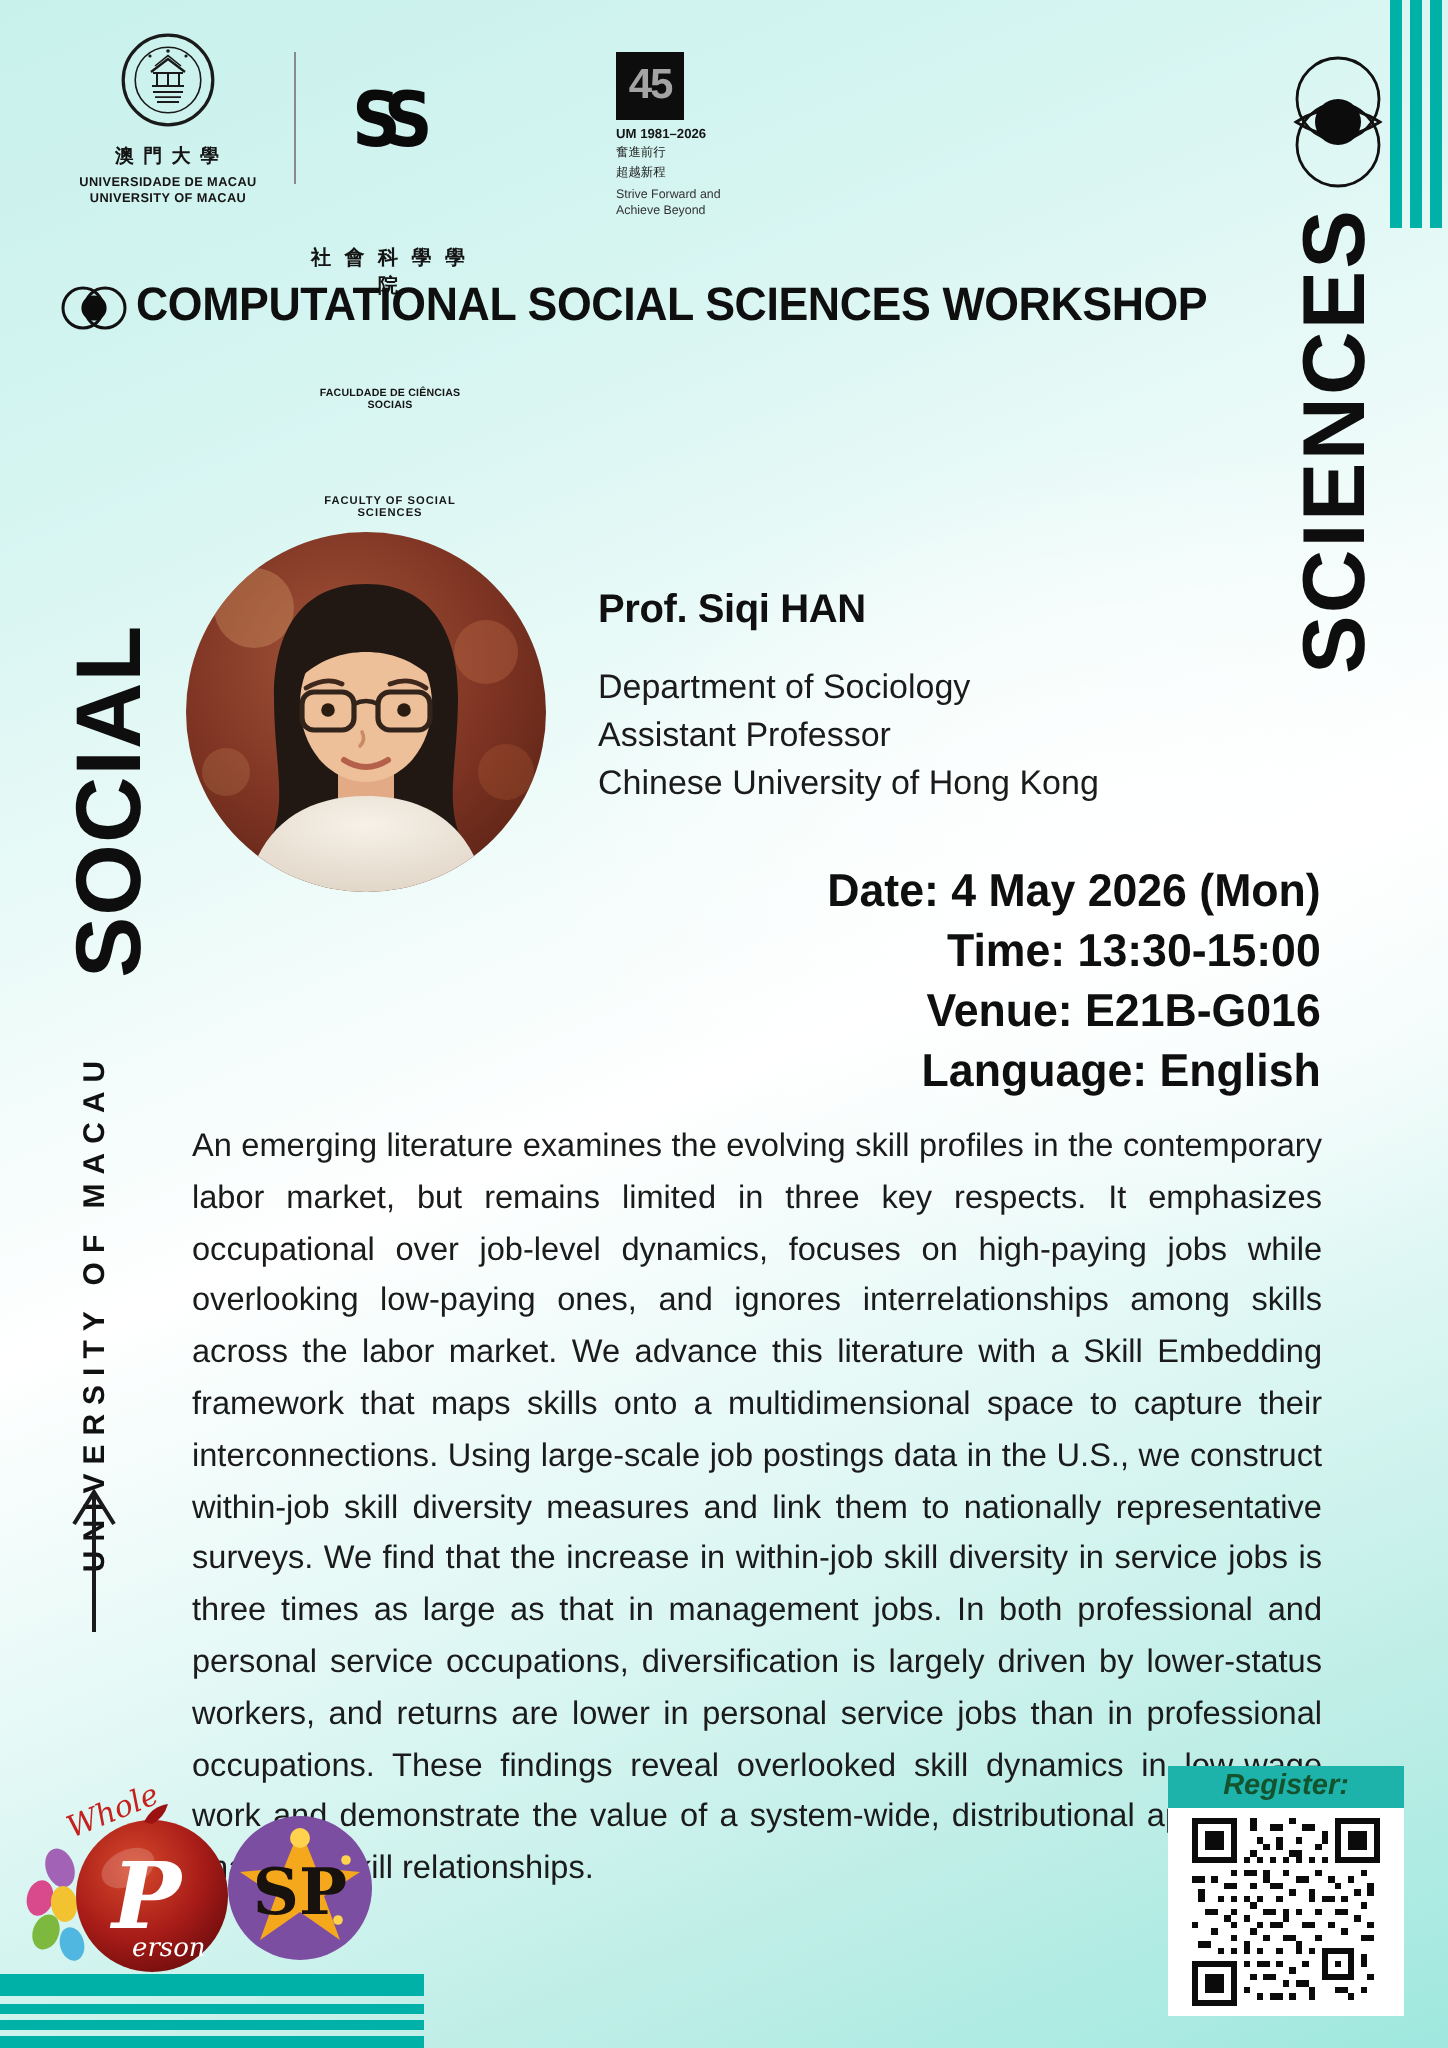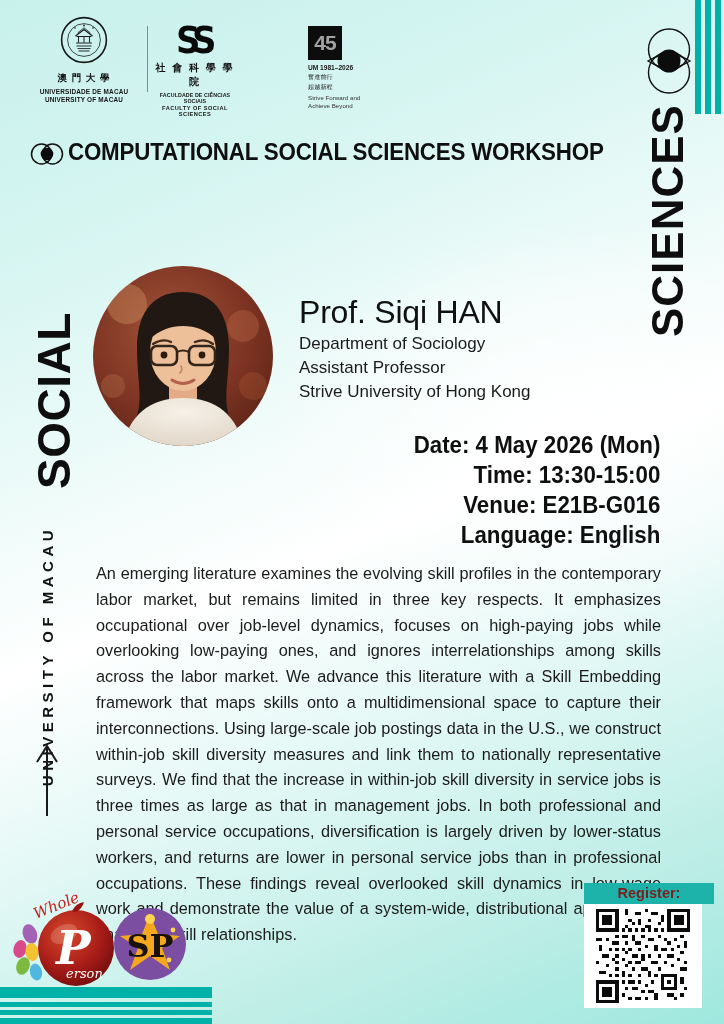--- a/index.html
+++ b/index.html
@@ -11,21 +11,21 @@
       linear-gradient(158deg,#c8f1ec 0%,#d6f5f1 20%,#edfbf9 38%,#ffffff 52%,#e2f8f5 68%,#bfeee7 85%,#9fe8df 100%);
   }
   .abs{position:absolute;}
   
   .logoblock{display:flex;flex-direction:column;align-items:center;text-align:center;}
   .um-logo{left:38px;top:16px;width:92px;}
   .um-cn{font-size:9.5px;font-weight:700;margin-top:8px;letter-spacing:1px;}
   .um-pt{font-size:6.4px;font-weight:700;margin-top:2.5px;letter-spacing:.2px;}
   .um-en{font-size:6.4px;font-weight:700;margin-top:1.5px;letter-spacing:.2px;}
   .logo-divider{left:147px;top:26px;width:1px;height:66px;background:#8a8a8a;}
-  .fss-logo{left:153px;top:16px;width:84px;}
+  .fss-logo{left:153px;top:36px;width:84px;gap:41px;}
   .fss-cn{font-size:10px;font-weight:700;letter-spacing:2px;margin-top:3px;}
   .fss-pt{font-size:5.3px;font-weight:700;margin-top:2.5px;letter-spacing:.1px;}
   .fss-en{font-size:5.6px;font-weight:700;margin-top:1.5px;letter-spacing:.5px;}
   .anniv-logo{left:308px;top:26px;width:92px;display:flex;flex-direction:column;align-items:flex-start;}
   .anniv-square{width:34px;height:34px;background:#0d0d0d;display:flex;align-items:center;justify-content:center;}
   .anniv-number{color:#a3a3a3;font-size:21px;font-weight:700;letter-spacing:-1px;}
   .anniv-years{font-size:6.6px;font-weight:700;margin-top:4px;}
   .anniv-cn{font-size:6.2px;line-height:8px;margin-top:2px;color:#222;}
   .anniv-en{font-size:6.2px;line-height:7.6px;color:#333;}
   .anniv-en.first{margin-top:3px;}
@@ -42,30 +42,30 @@
   .v-sciences{left:556px;top:200px;width:224px;height:50px;line-height:50px;text-align:center;
               transform:rotate(-90deg);font-size:44px;letter-spacing:1px;color:#0e0e0e;}
   
   .v-social{left:-28px;top:382px;width:164px;height:50px;line-height:50px;text-align:center;
             transform:rotate(-90deg);font-size:46px;letter-spacing:.5px;color:#0e0e0e;}
   .v-um{left:-103px;top:646px;width:302px;height:20px;line-height:20px;text-align:center;
         transform:rotate(-90deg);font-size:15px;font-weight:700;letter-spacing:4.5px;color:#111;}
   .up-arrow{left:34px;top:742px;}
   
   .portrait{left:93px;top:266px;width:180px;height:180px;border-radius:50%;overflow:hidden;}
-  .speaker-name{left:299px;top:294px;font-size:32px;font-weight:400;letter-spacing:-.2px;color:#101010;}
+  .speaker-name{left:299px;top:294px;font-size:20px;font-weight:700;letter-spacing:-.2px;color:#101010;}
   .speaker-info{left:299px;top:332px;font-size:17px;line-height:24px;color:#1b1b1b;}
   
   .details{right:64px;top:430px;text-align:right;font-size:23px;font-weight:700;line-height:30px;
            transform:scaleX(.97);transform-origin:right center;color:#0f0f0f;white-space:nowrap;}
   
   .abstract{left:96px;top:561px;width:565px;font-size:16.3px;line-height:25.8px;text-align:justify;color:#1b1b1b;}
   
-  .register-band{left:584px;top:883px;width:130px;height:21px;background:#1db3aa;
-                 color:#7f1d1d;font-size:14.5px;font-weight:700;text-align:center;line-height:21px;}
+  .register-band{left:584px;top:883px;width:118px;height:21px;background:#1db3aa;
+                 color:#14532d;font-size:14.5px;font-weight:700;text-align:center;line-height:21px;font-style:italic;}
   .qr-box{left:584px;top:904px;width:118px;height:104px;background:#ffffff;}
   .qr-box svg{position:absolute;left:11px;top:5px;}
   .bstripe{left:0;background:#00b1a7;width:212px;}
   .bs1{top:987px;height:11px;}
   .bs2{top:1002px;height:5px;}
   .bs3{top:1010px;height:5px;}
   .bs4{top:1018px;height:6px;}
   .person-logo{left:6px;top:894px;}
   .sp-logo{left:112px;top:906px;}
 </style>
@@ -173,21 +173,21 @@
       <circle cx="109" cy="89" r="3.4" fill="#2b1c12"></circle>
       <path d="M88 100 q2 4 -1 7" fill="none" stroke="#c98b63" stroke-width="1.8" stroke-linecap="round"></path>
       <path d="M79 114 q11 7 22 0" fill="none" stroke="#b4604a" stroke-width="3" stroke-linecap="round"></path>
     </svg>
   </div>
 
   <div class="abs speaker-name">Prof. Siqi HAN</div>
   <div class="abs speaker-info">
     <div>Department of Sociology</div>
     <div>Assistant Professor</div>
-    <div>Strive University of Hong Kong</div>
+    <div>Chinese University of Hong Kong</div>
   </div>
 
   <div class="abs details">
     <div>Date: 4 May 2026 (Mon)</div>
     <div>Time: 13:30-15:00</div>
     <div>Venue: E21B-G016</div>
     <div>Language: English</div>
   </div>
 
   <div class="abs abstract">An emerging literature examines the evolving skill profiles in the contemporary labor market, but remains limited in three key respects. It emphasizes occupational over job-level dynamics, focuses on high-paying jobs while overlooking low-paying ones, and ignores interrelationships among skills across the labor market. We advance this literature with a Skill Embedding framework that maps skills onto a multidimensional space to capture their interconnections. Using large-scale job postings data in the U.S., we construct within-job skill diversity measures and link them to nationally representative surveys. We find that the increase in within-job skill diversity in service jobs is three times as large as that in management jobs. In both professional and personal service occupations, diversification is largely driven by lower-status workers, and returns are lower in personal service jobs than in professional occupations. These findings reveal overlooked skill dynamics in low-wage work and demonstrate the value of a system-wide, distributional approach to analyzing skill relationships.</div>

